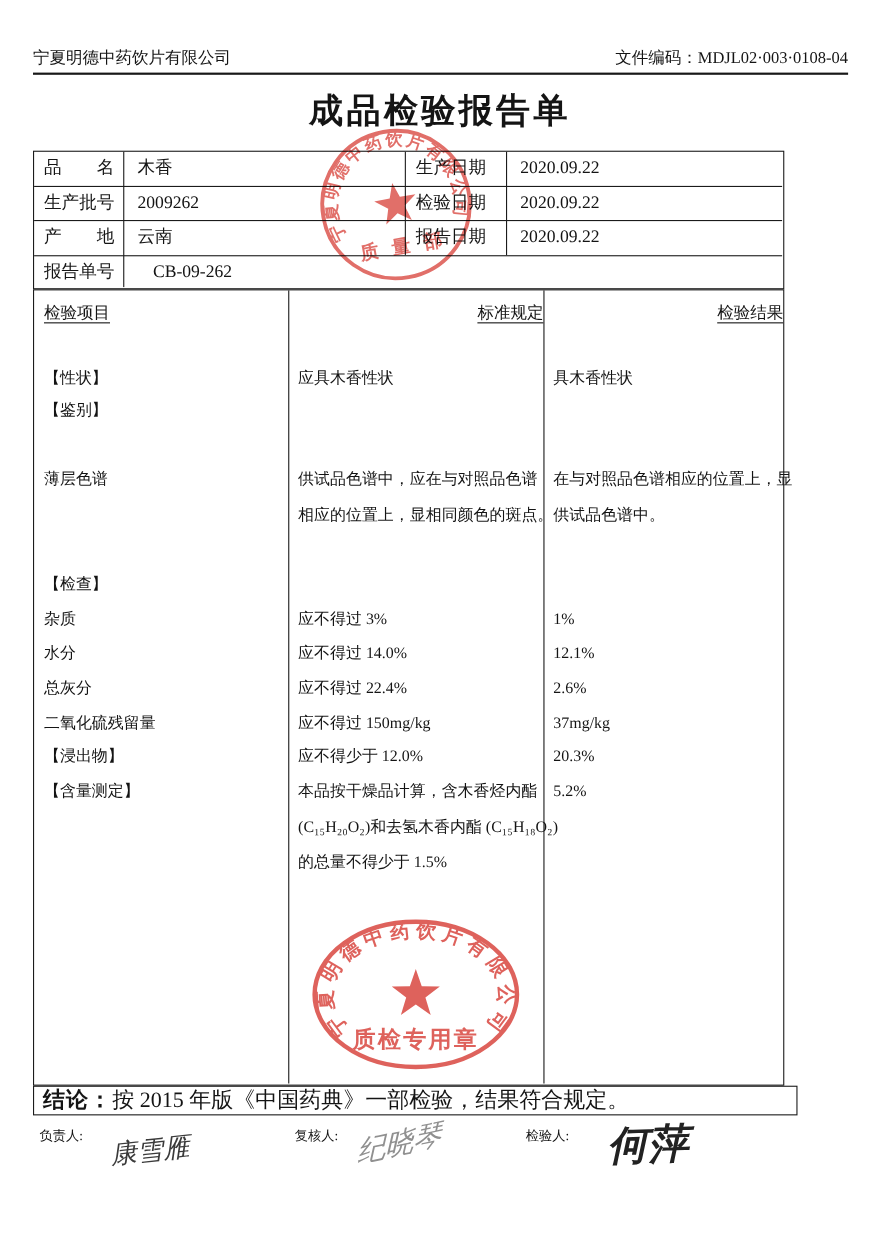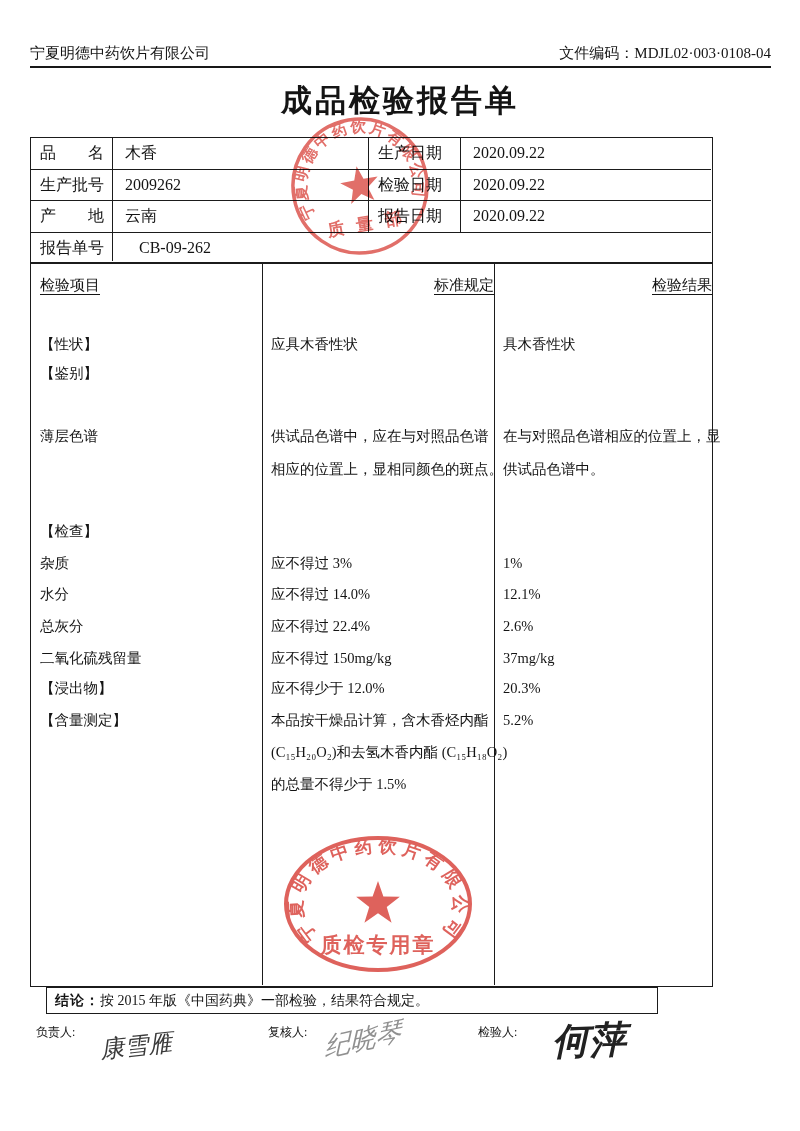--- a/index.html
+++ b/index.html
@@ -16,21 +16,21 @@
   .info{left:30px;top:137px;width:683px;height:126px;font-size:16px;}
   .gline{position:absolute;background:#1b1b1b;}
   .cellt{position:absolute;line-height:20px;white-space:nowrap;}
   .main{left:30px;top:263px;width:683px;height:724px;font-size:14.5px;}
   .mhead{position:absolute;top:11px;line-height:20px;font-size:15px;text-decoration:underline;text-underline-offset:4px;}
   .ml{position:absolute;left:0;width:100%;height:20px;}
   .mc{position:absolute;line-height:20px;white-space:nowrap;}
   .c1{left:9px;width:215px;}
   .c2{left:240px;width:218px;}
   .c3{left:472px;width:204px;}
-  .concl{left:30px;top:987px;width:612px;height:27px;line-height:25px;padding-left:8px;font-size:14px;white-space:nowrap;margin-left:16px;}
+  .concl{left:30px;top:987px;width:695px;height:27px;line-height:25px;padding-left:8px;font-size:20px;white-space:nowrap;}
   .concl b{letter-spacing:1px;}
   
   .siglabel{font-size:12px;line-height:20px;top:1022px;}
   .sig{font-style:italic;white-space:nowrap;}
   
   .stamp{position:absolute;mix-blend-mode:multiply;}
   .stamp text{font-family:"Liberation Serif","DejaVu Serif",serif;font-weight:bold;}
 </style>
 </head>
 <body>

